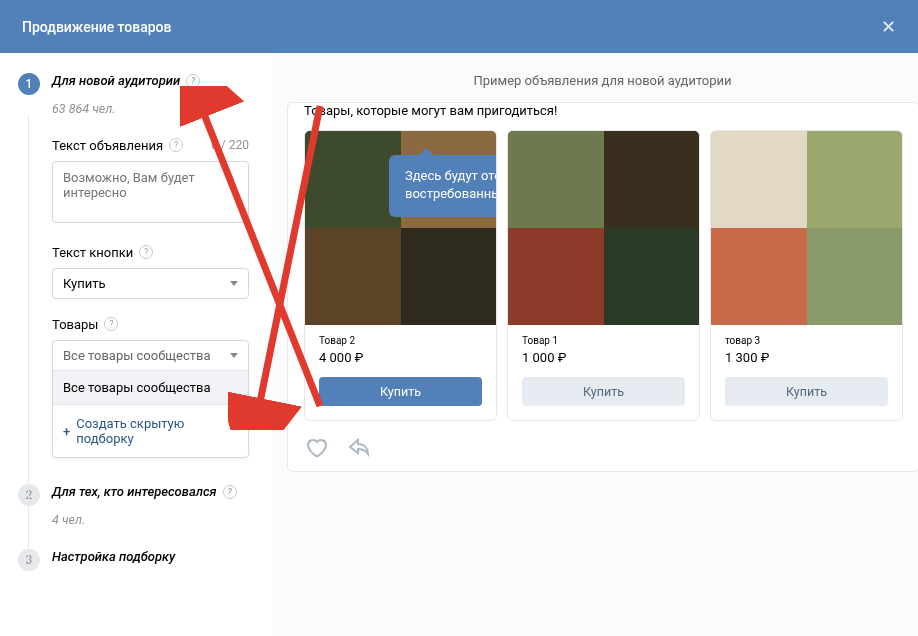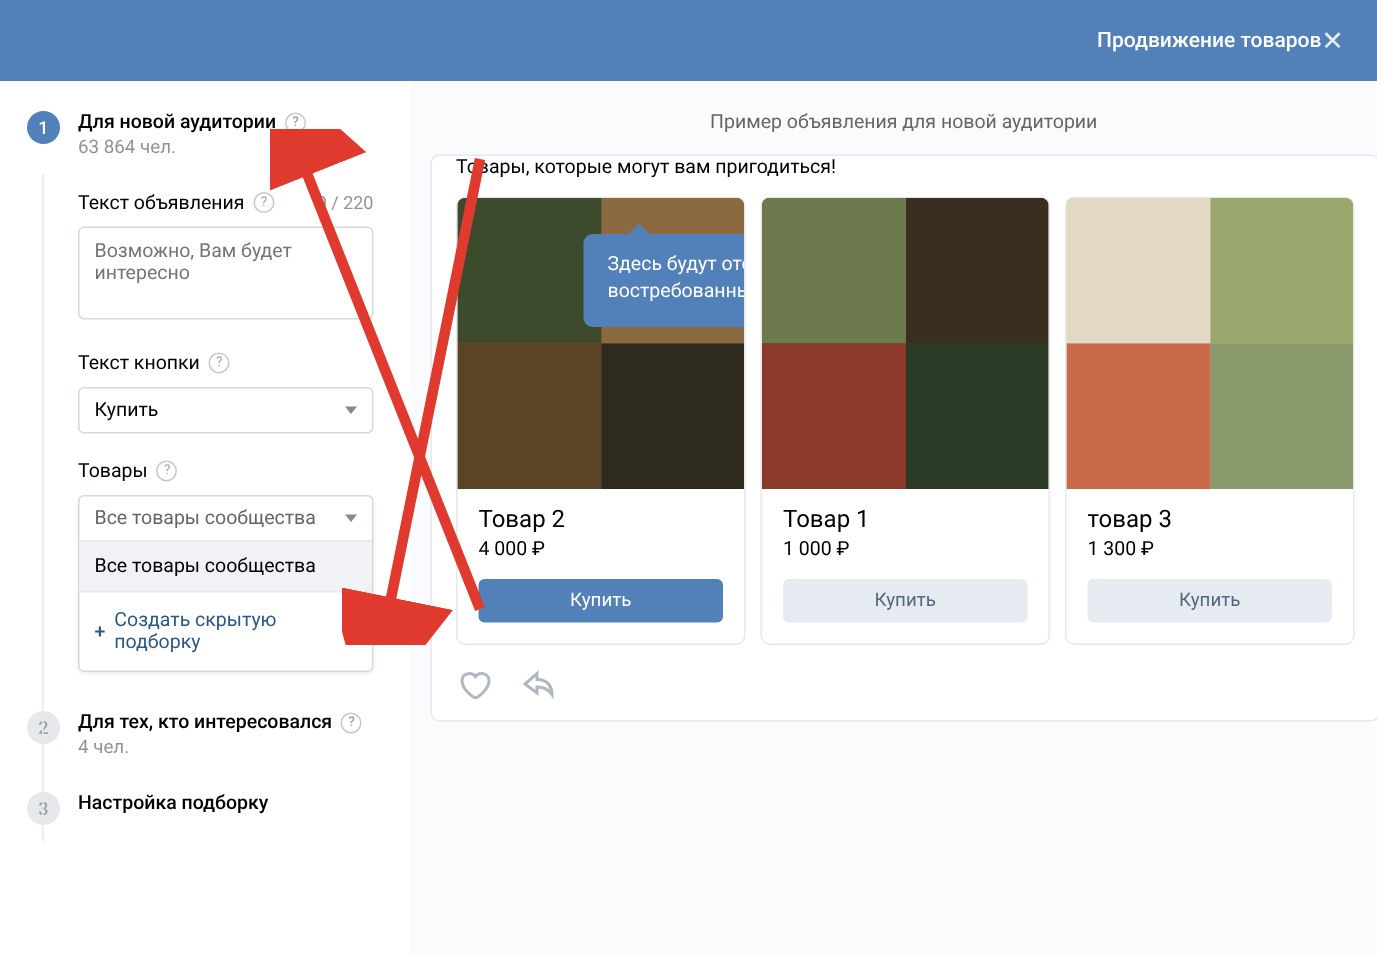--- a/index.html
+++ b/index.html
@@ -1,30 +1,30 @@
 <!DOCTYPE html>
 <html><head>
 <meta charset="utf-8">
 <style>
 * { margin: 0; padding: 0; box-sizing: border-box; font-family: -apple-system, BlinkMacSystemFont, "Segoe UI", Roboto, Helvetica, Arial, sans-serif; }
 body { background: #fff; width: 918px; height: 636px; overflow: hidden; position: relative; }
 
-.modal-header { background: #5181b8; color: #fff; padding: 16px 22px; font-size: 14px; font-weight: 500; display: flex; justify-content: flex-end; align-items: center; }
+.modal-header { background: #5181b8; color: #fff; padding: 16px 22px; font-size: 14px; font-weight: 500; display: flex; justify-content: space-between; align-items: center; }
 .close-x { cursor: pointer; font-size: 18px; opacity: .85; }
 
 .modal-body { display: flex; height: calc(636px - 50px); }
 
 .left-panel { width: 340px; padding: 20px 24px 20px 18px; position: relative; }
 .step { display: flex; align-items: flex-start; margin-bottom: 22px; }
 .step-bullet { width: 22px; height: 22px; border-radius: 50%; display: flex; align-items: center; justify-content: center; font-size: 12px; font-weight: 500; margin-right: 12px; flex-shrink: 0; }
 .step-bullet.active { background: #5181b8; color: #fff; }
 .step-bullet.inactive { background: #e7e8ec; color: #99a2ad; }
-.step-content { flex: 1; }
+.step-content { flex: 1; font-style: italic; }
 .step-title { font-size: 13px; color: #000; font-weight: 500; display: flex; align-items: center; gap: 6px; }
-.step-sub { font-size: 12.5px; color: #939393; margin-top: 2px; }
+.step-sub { font-size: 12.5px; color: #939393; margin-top: 13px; }
 .help-icon { width: 14px; height: 14px; border: 1px solid #c5c9ce; border-radius: 50%; display: inline-flex; align-items: center; justify-content: center; font-size: 9px; color: #9ca3ad; }
 .vline { position: absolute; left: 28px; top: 62px; width: 1px; height: 445px; background: #e7e8ec; }
 
 .section { margin: 18px 0 18px 34px; }
 .section-label { font-size: 13px; color: #000; display: flex; gap: 6px; }
 .section-label .right { margin-left: auto; font-size: 12px; color: #939393; }
 .section-body { margin-top: 8px; }
 
 .textarea { width: 100%; border: 1px solid #d3d9de; border-radius: 4px; padding: 8px 10px; font-size: 13px; color: #828282; height: 62px; resize: none; outline: none; }
 .select { width: 100%; border: 1px solid #d3d9de; border-radius: 4px; padding: 7px 10px; font-size: 13px; color: #000; background: #fff; display: flex; justify-content: space-between; align-items: center; cursor: pointer; }
@@ -45,21 +45,21 @@
 .card-head-text { flex: 1; }
 .pub-name { width: 170px; height: 11px; background: #d9dde2; border-radius: 2px; filter: blur(2px); margin-bottom: 6px; }
 .ad-label { font-size: 12.5px; color: #939393; }
 .dots { color: #aeb7c2; font-size: 18px; letter-spacing: 1px; cursor: pointer; }
 .card-text { padding: 0 16px 12px; font-size: 13px; color: #000; }
 
 .products-row { display: flex; gap: 10px; padding: 0 16px; overflow: hidden; }
 .product { width: 193px; flex-shrink: 0; border: 1px solid #e7e8ec; border-radius: 6px; overflow: hidden; }
 .product-img { height: 194px; position: relative; }
 .product-info { padding: 10px 14px 14px; }
-.p-name { font-size: 16px; color: #000; }
+.p-name { font-size: 10px; color: #000; }
 .p-price { font-size: 13px; color: #000; margin-top: 4px; }
 .p-btn { display: block; width: 100%; margin-top: 12px; padding: 7px 0; text-align: center; background: #5181b8; color: #fff; font-size: 12.5px; border-radius: 4px; cursor: pointer; }
 .p-btn.sec { background: #e5ebf1; color: #55677d; }
 
 .tooltip { position: absolute; left: 84px; top: 24px; background: #5181b8; color: #fff; padding: 12px 40px 14px 16px; border-radius: 6px; width: 306px; font-size: 13px; line-height: 18px; z-index: 5; }
 .tooltip::before { content: ""; position: absolute; top: -7px; left: 30px; border-left: 7px solid transparent; border-right: 7px solid transparent; border-bottom: 7px solid #5181b8; }
 
 .actions { display: flex; gap: 18px; padding: 14px 16px 0; }
 .act-icon { color: #aeb7c2; cursor: pointer; }
 

